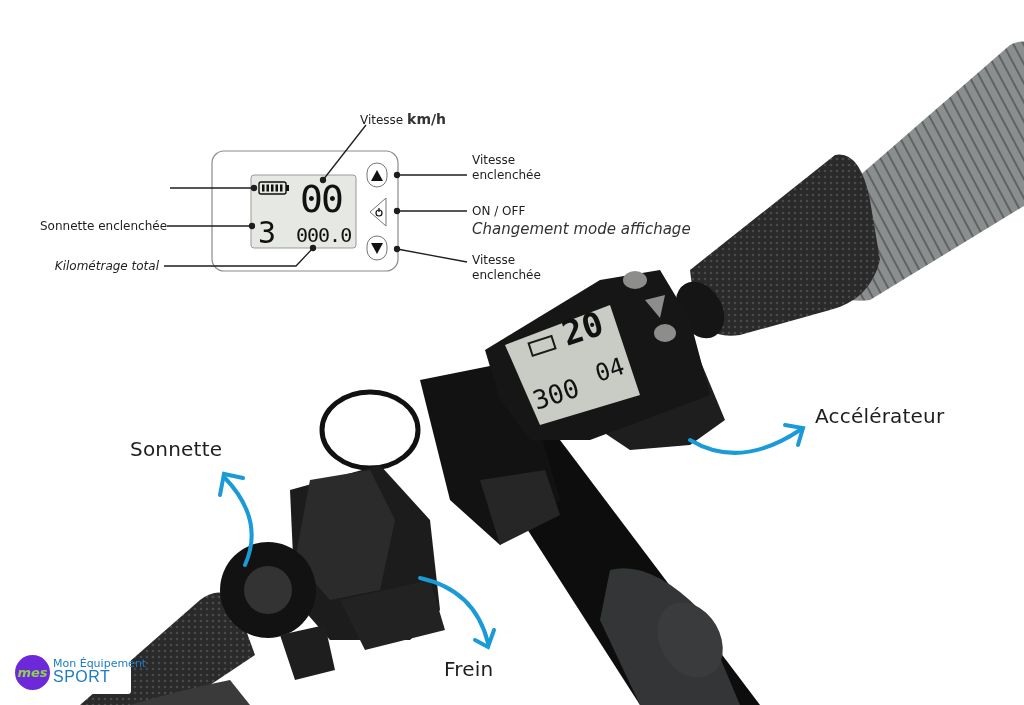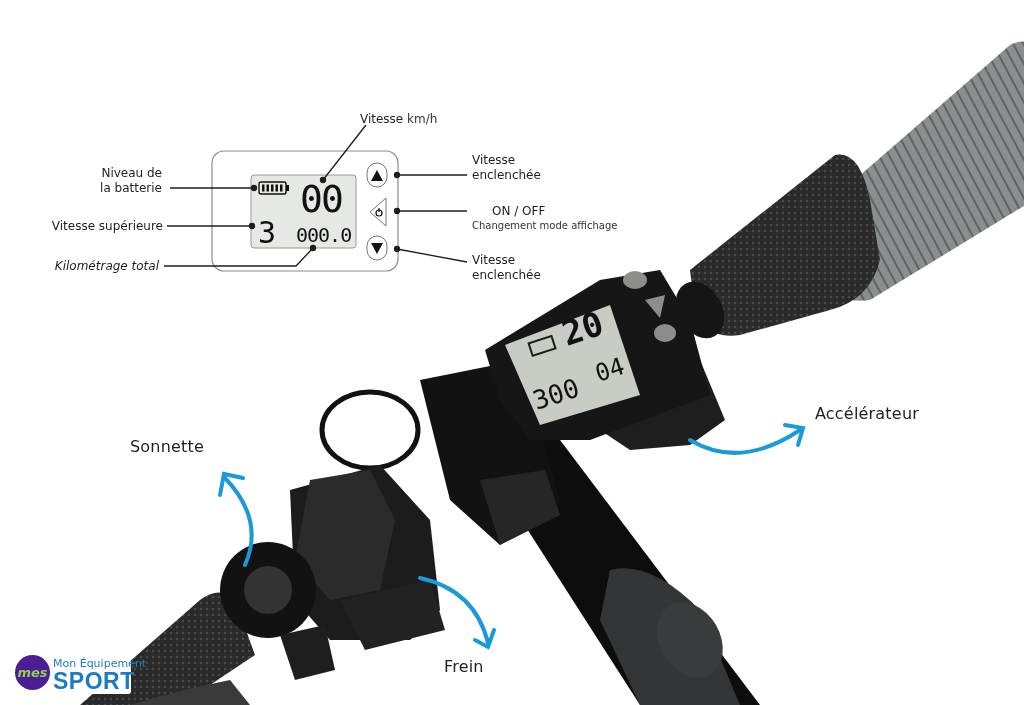--- a/index.html
+++ b/index.html
@@ -1,29 +1,29 @@
 <!DOCTYPE html>
 <html><head>
 <meta charset="utf-8">
 <style>
   html, body { margin:0; padding:0; }
   body { width:1024px; height:705px; background:#ffffff; position:relative; overflow:hidden;
          font-family:"DejaVu Sans", sans-serif; color:#1e1e1e; }
   .stage { position:absolute; left:0; top:0; width:1024px; height:705px; }
   .lbl { position:absolute; font-size:12px; line-height:15px; color:#1e1e1e; font-weight:500; white-space:nowrap; }
   .lbl.right { text-align:right; }
-  .lbl small { font-size:12px; color:#333; font-weight:400; }
-  .sub { position:absolute; font-size:10px; color:#333; white-space:nowrap; }
-  .big { position:absolute; font-size:16px; color:#1e1e1e; white-space:nowrap; letter-spacing:0.2px; }
+  .lbl small { font-size:14px; color:#333; font-weight:700; }
+  .sub { position:absolute; font-size:15px; color:#333; white-space:nowrap;font-style:italic; }
+  .big { position:absolute; font-size:20px; color:#1e1e1e; white-space:nowrap; letter-spacing:0.2px; }
   svg { position:absolute; left:0; top:0; }
   .lcd-num { font-family:"DejaVu Sans Mono", monospace; }
   .logo { position:absolute; left:12px; top:651px; width:119px; height:43px; background:#ffffff; border-radius:3px; }
-  .logo-circle { position:absolute; left:3px; top:4px; width:35px; height:35px; border-radius:50%; background:#4c1d95; color:#8dd24e; font-size:13px; font-weight:bold; text-align:center; line-height:35px; font-style:italic; }
+  .logo-circle { position:absolute; left:3px; top:4px; width:35px; height:35px; border-radius:50%; background:#6d28d9; color:#8dd24e; font-size:13px; font-weight:bold; text-align:center; line-height:35px; font-style:italic; }
   .logo-top { position:absolute; left:41px; top:6px; font-size:11px; color:#1d7bc2; white-space:nowrap; }
-  .logo-bottom { position:absolute; left:41px; top:17px; font-size:23px; color:#1d7bc2; font-weight:bold; letter-spacing:0.5px; white-space:nowrap; font-family:"Liberation Sans", sans-serif; }
+  .logo-bottom { position:absolute; left:41px; top:17px; font-size:16px; color:#1d7bc2; font-weight:normal; letter-spacing:0.5px; white-space:nowrap; font-family:"Liberation Sans", sans-serif; }
 </style>
 </head>
 <body>
 
 <div class="stage">
 
   <svg width="1024" height="705">
     <defs>
       <pattern id="knurl" width="6" height="6" patternUnits="userSpaceOnUse">
         <rect width="6" height="6" fill="#2a2a2a"></rect>
@@ -142,32 +142,28 @@
       <line x1="397" y1="249" x2="467" y2="262"></line>
         <circle cx="397" cy="249" r="2.5"></circle>
     </g>
   </svg>
 
   <div class="lbl" style="left:360px; top:112px;">
     <span>Vitesse</span>
     <small>km/h</small>
   </div>
 
-  <div class="lbl right" style="left:60px; top:166px; width:102px;">
-    <div>Niveau de</div>
-    <div>la batterie</div>
-  </div>
-  <div class="lbl right" style="left:40px; top:219px; width:123px;">Vitesse supérieure</div>
+  <div class="lbl right" style="left:40px; top:219px; width:123px;">Sonnette enclenchée</div>
   <div class="lbl right" style="left:40px; top:259px; width:119px;font-style:italic;">Kilométrage total</div>
 
   <div class="lbl" style="left:472px; top:153px;">
     <div>Vitesse</div>
     <div>enclenchée</div>
   </div>
-  <div class="lbl" style="left:472px; top:204px;margin-left:20px;">ON / OFF</div>
+  <div class="lbl" style="left:472px; top:204px;">ON / OFF</div>
   <div class="sub" style="left:472px; top:220px;">Changement mode affichage</div>
   <div class="lbl" style="left:472px; top:253px;">
     <div>Vitesse</div>
     <div>enclenchée</div>
   </div>
 
   <div class="big" style="left:815px; top:404px;">Accélérateur</div>
   <div class="big" style="left:130px; top:437px;">Sonnette</div>
   <div class="big" style="left:444px; top:657px;text-align:center;">Frein</div>
 

